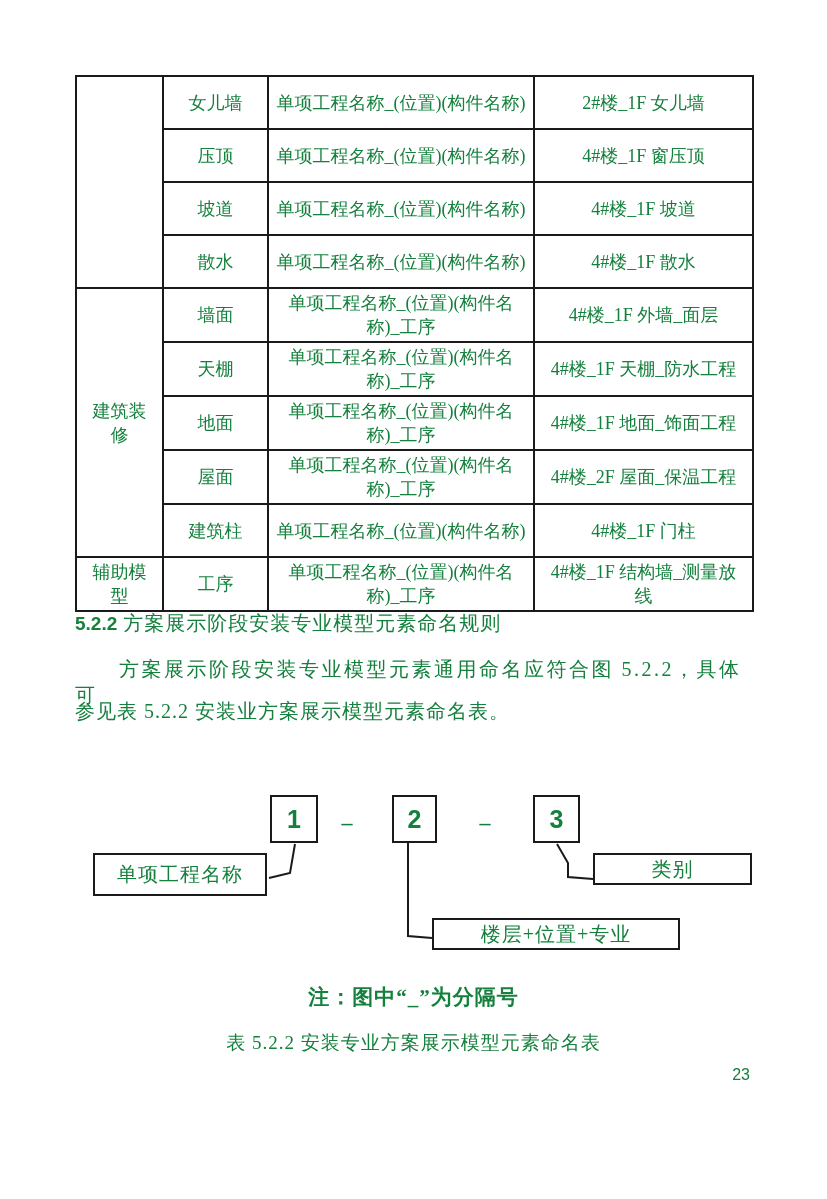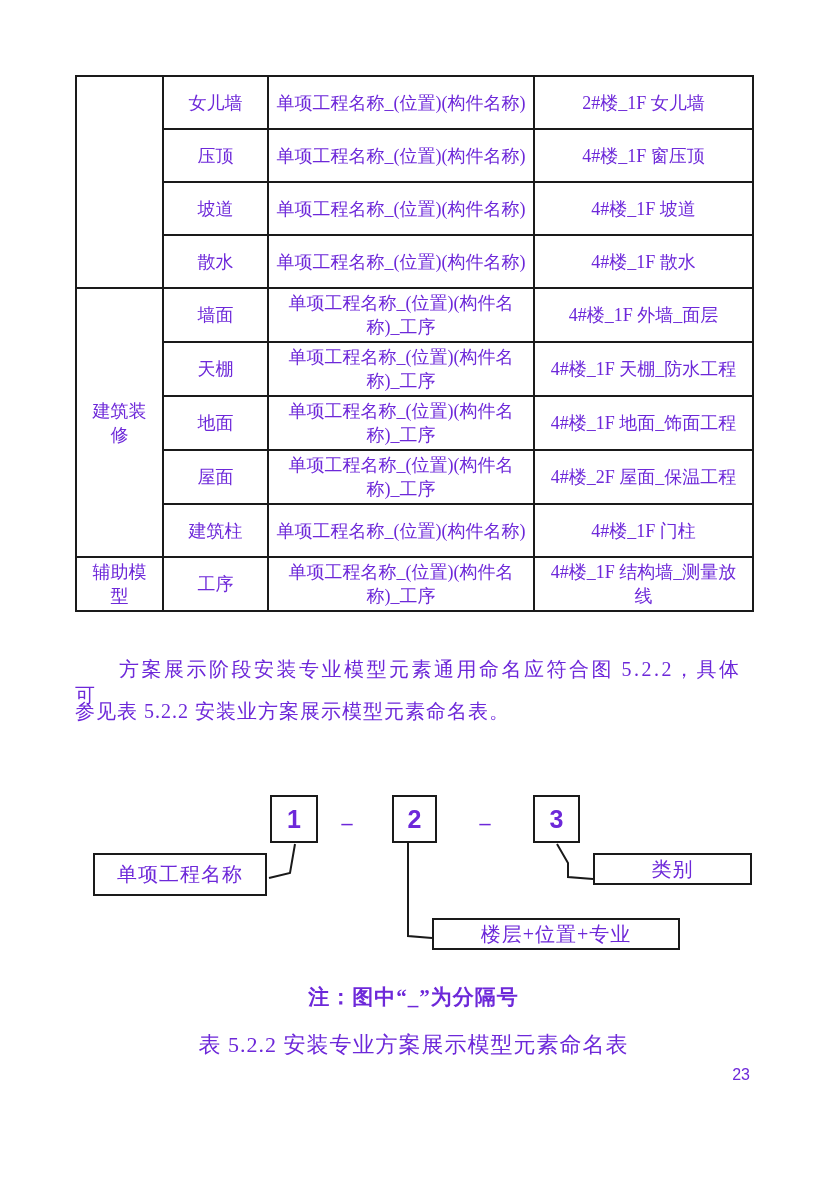--- a/index.html
+++ b/index.html
@@ -1,21 +1,21 @@
 <!DOCTYPE html>
 <html><head>
 <meta charset="utf-8">
 <style>
   html,body{margin:0;padding:0;background:#ffffff;}
   .page{
     position:relative;
     width:827px;height:1199px;
     background:#ffffff;
     font-family:"Liberation Serif","DejaVu Serif",serif;
-    color:#6d28d9;
+    color:#15803d;
     overflow:hidden;
   }
   
   table.naming-table{
     position:absolute;left:75px;top:75px;
     width:677px;
     border-collapse:collapse;
     table-layout:fixed;
     font-size:18px;
   }
@@ -78,21 +78,21 @@
   .lbl-right{left:593px;top:853px;width:159px;height:32px;}
   .lbl-mid{left:432px;top:918px;width:248px;height:32px;}
   svg.connectors{position:absolute;left:0;top:0;pointer-events:none;}
   
   .fig-note{
     left:75px;top:983px;width:677px;
     text-align:center;font-weight:bold;font-size:21px;letter-spacing:1px;
   }
   .tbl-caption{
     left:75px;top:1030px;width:677px;
-    text-align:center;font-size:22px;letter-spacing:1px;
+    text-align:center;font-size:19px;letter-spacing:1px;
   }
   .page-number{
     top:1066px;right:77px;
     font-family:"Liberation Sans","DejaVu Sans",sans-serif;
     font-size:16px;
     margin-left:21px;
   }
 </style>
 </head>
 <body>
@@ -156,20 +156,24 @@
       </tr>
       <tr>
         <td class="col-group">辅助模型</td>
         <td class="col-name">工序</td>
         <td class="col-rule">单项工程名称_(位置)(构件名称)_工序</td>
         <td class="col-example">4#楼_1F 结构墙_测量放线</td>
       </tr>
     </tbody>
   </table>
 
+  <div class="abs heading">
+    <span class="num">5.2.2</span>
+    <span>方案展示阶段安装专业模型元素命名规则</span>
+  </div>
 
   <div class="abs para-line para-line1">方案展示阶段安装专业模型元素通用命名应符合图 5.2.2，具体可</div>
   <div class="abs para-line para-line2">参见表 5.2.2 安装业方案展示模型元素命名表。</div>
 
 
   <svg class="connectors" width="827" height="1199" viewBox="0 0 827 1199">
     <polyline points="295,844 290,873 269,878" fill="none" stroke="#1a1a1a" stroke-width="2"></polyline>
     <polyline points="408,843 408,936 432,938" fill="none" stroke="#1a1a1a" stroke-width="2"></polyline>
     <polyline points="557,844 568,863 568,877 593,879" fill="none" stroke="#1a1a1a" stroke-width="2"></polyline>
   </svg>

